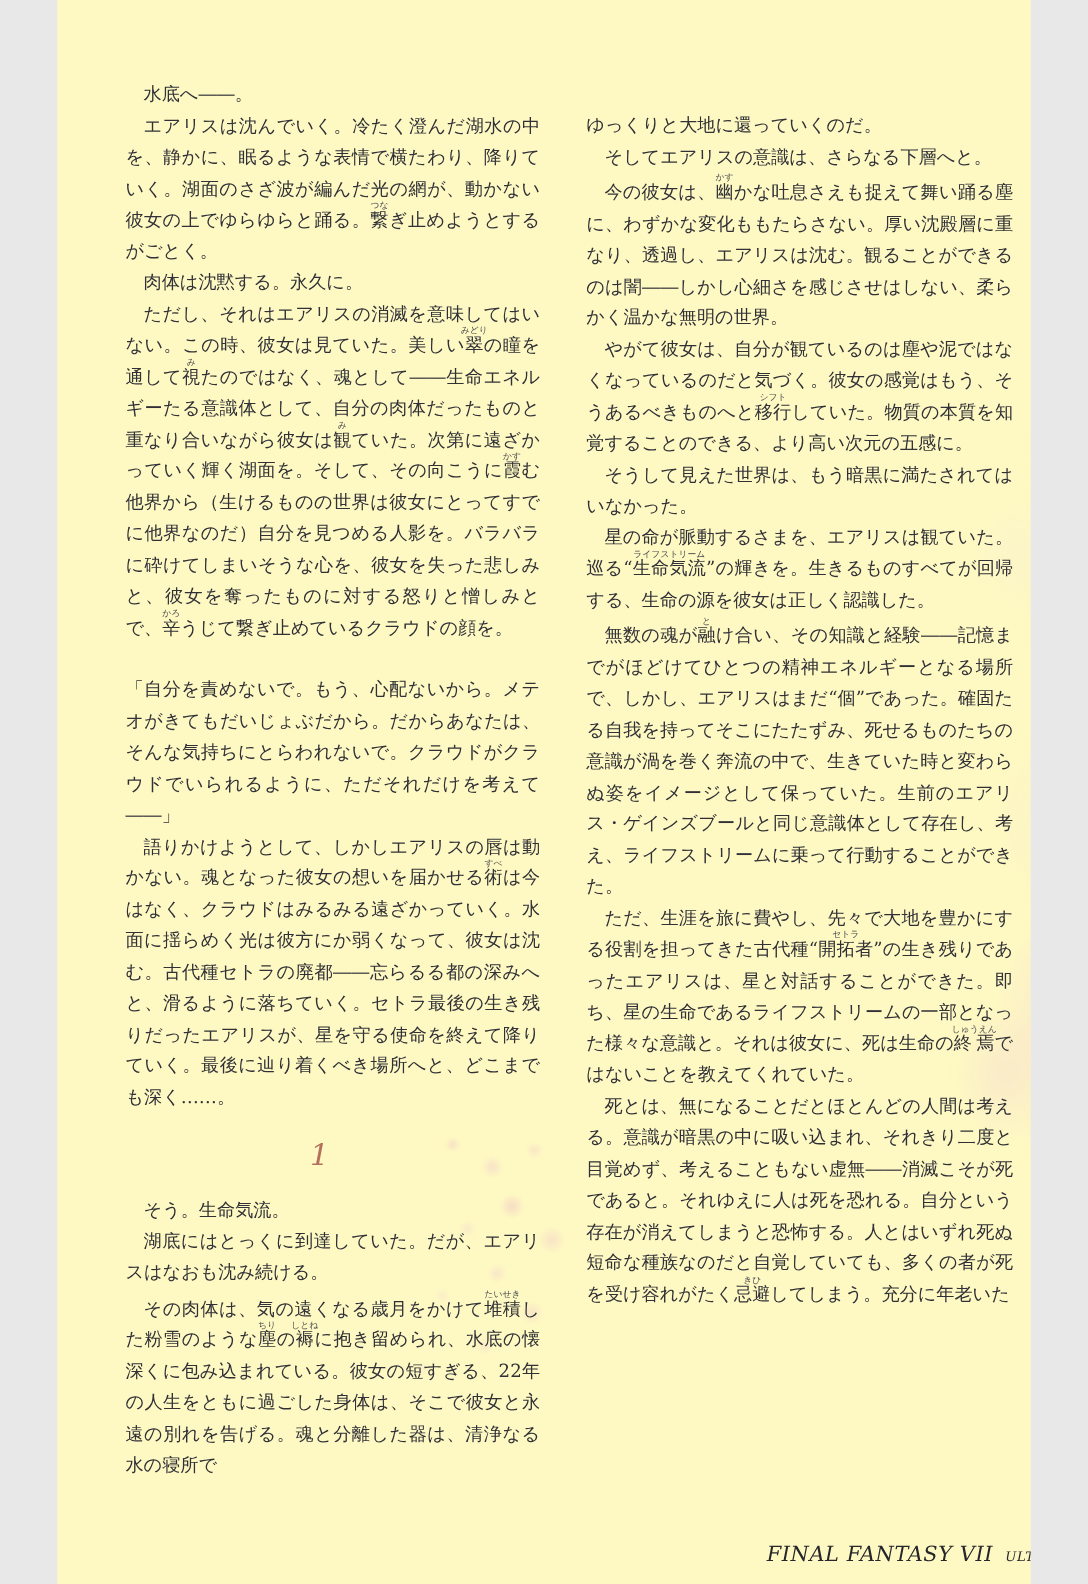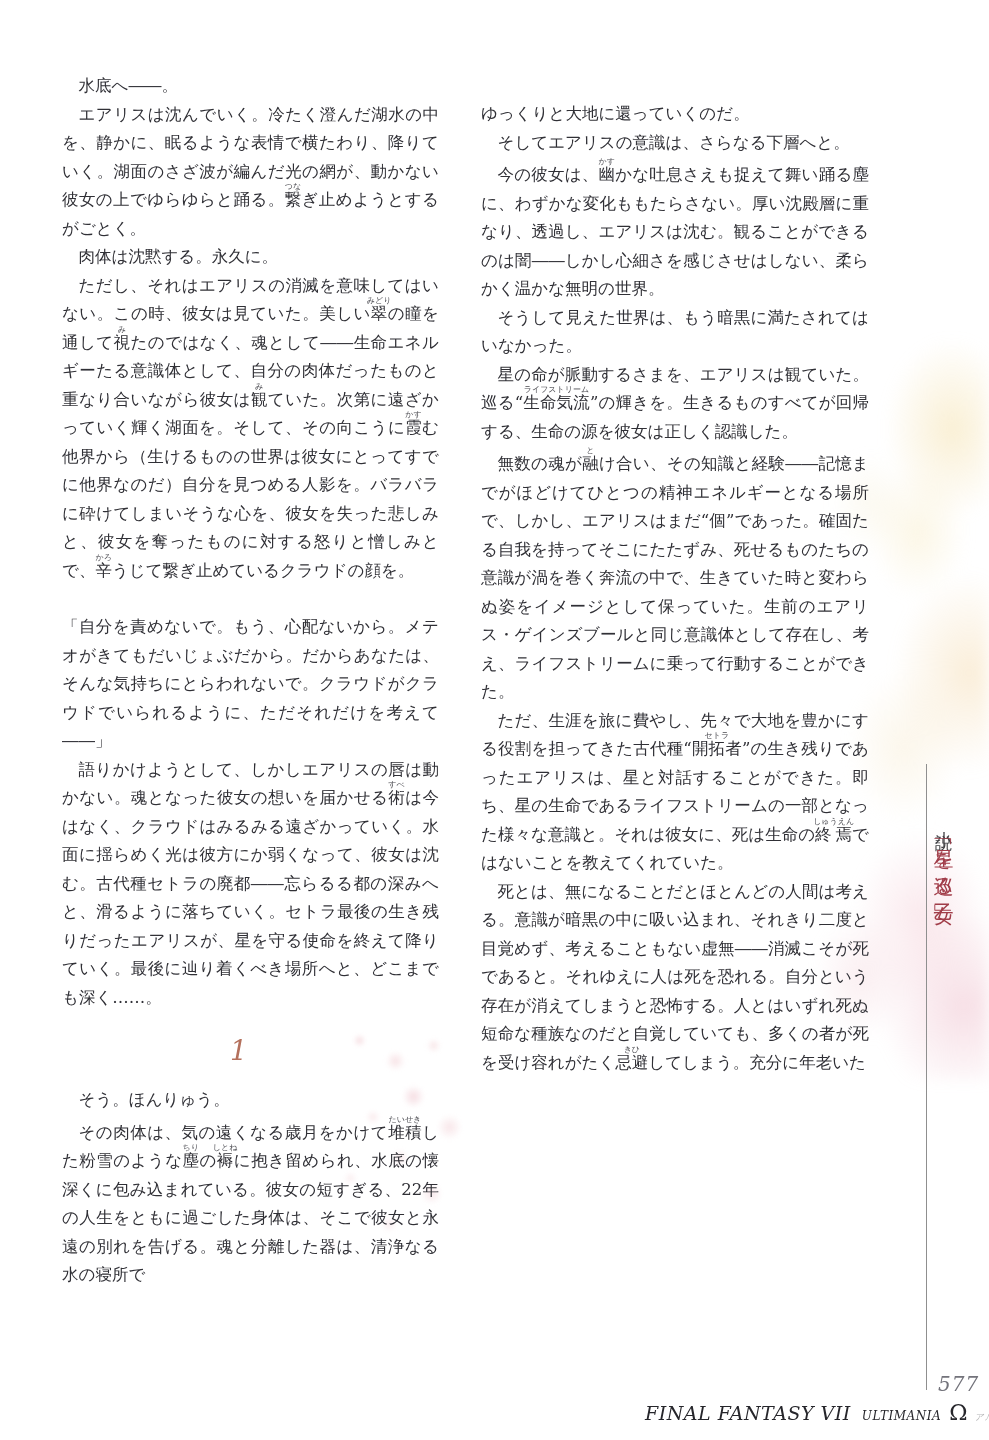--- a/index.html
+++ b/index.html
@@ -1,18 +1,18 @@
 <!DOCTYPE html>
 <html lang="ja"><head>
 <meta charset="utf-8">
 <style>
   html,body{margin:0;padding:0;background:#e8e8e8;}
   .page{
-    position:relative;width:989px;height:1440px;margin:0 auto;
-    background:#ffffff;overflow:hidden;
+    position:relative;width:885px;height:1440px;margin:0 auto;
+    background:#fef9c3;overflow:hidden;
     font-family:"DejaVu Serif","Liberation Serif",serif;
     color:#303036;
   }
   
   .flowers-right{
     position:absolute;left:820px;top:340px;width:169px;height:740px;
     pointer-events:none;
     background:
       radial-gradient(95px 130px at 78% 12%, rgba(244,224,170,.50), transparent 70%),
       radial-gradient(70px 95px  at 58% 26%, rgba(248,236,198,.45), transparent 70%),
@@ -99,30 +99,32 @@
     <div>
         <p>水底へ――。</p>
         <p>エアリスは沈んでいく。冷たく澄んだ湖水の中を、静かに、眠るような表情で横たわり、降りていく。湖面のさざ波が編んだ光の網が、動かない彼女の上でゆらゆらと踊る。<ruby>繋<rt>つな</rt></ruby>ぎ止めようとするがごとく。</p>
         <p>肉体は沈黙する。永久に。</p>
         <p>ただし、それはエアリスの消滅を意味してはいない。この時、彼女は見ていた。美しい<ruby>翠<rt>みどり</rt></ruby>の瞳を通して<ruby>視<rt>み</rt></ruby>たのではなく、魂として――生命エネルギーたる意識体として、自分の肉体だったものと重なり合いながら彼女は<ruby>観<rt>み</rt></ruby>ていた。次第に遠ざかっていく輝く湖面を。そして、その向こうに<ruby>霞<rt>かす</rt></ruby>む他界から（生けるものの世界は彼女にとってすでに他界なのだ）自分を見つめる人影を。バラバラに砕けてしまいそうな心を、彼女を失った悲しみと、彼女を奪ったものに対する怒りと憎しみとで、<ruby>辛<rt>かろ</rt></ruby>うじて繋ぎ止めているクラウドの顔を。</p>
         <p class="noindent">「自分を責めないで。もう、心配ないから。メテオがきてもだいじょぶだから。だからあなたは、そんな気持ちにとらわれないで。クラウドがクラウドでいられるように、ただそれだけを考えて――」</p>
         <p>語りかけようとして、しかしエアリスの唇は動かない。魂となった彼女の想いを届かせる<ruby>術<rt>すべ</rt></ruby>は今はなく、クラウドはみるみる遠ざかっていく。水面に揺らめく光は彼方にか弱くなって、彼女は沈む。古代種セトラの廃都――忘らるる都の深みへと、滑るように落ちていく。セトラ最後の生き残りだったエアリスが、星を守る使命を終えて降りていく。最後に辿り着くべき場所へと、どこまでも深く……。</p>
       </div>
     <div class="section-number">1</div>
     <div>
-        <p>そう。ほんりゅう。</p>
+        <p>そう。生命気流。</p>
+        <p>湖底にはとっくに到達していた。だが、エアリスはなおも沈み続ける。</p>
         <p>その肉体は、気の遠くなる歳月をかけて<ruby>堆積<rt>たいせき</rt></ruby>した粉雪のような<ruby>塵<rt>ちり</rt></ruby>の<ruby>褥<rt>しとね</rt></ruby>に抱き留められ、水底の懐深くに包み込まれている。彼女の短すぎる、22年の人生をともに過ごした身体は、そこで彼女と永遠の別れを告げる。魂と分離した器は、清浄なる水の寝所で</p>
       </div>
   </div>
 
   <div class="col col-right">
     <div>
         <p class="noindent">ゆっくりと大地に還っていくのだ。</p>
         <p>そしてエアリスの意識は、さらなる下層へと。</p>
         <p>今の彼女は、<ruby>幽<rt>かす</rt></ruby>かな吐息さえも捉えて舞い踊る塵に、わずかな変化ももたらさない。厚い沈殿層に重なり、透過し、エアリスは沈む。観ることができるのは闇――しかし心細さを感じさせはしない、柔らかく温かな無明の世界。</p>
+        <p>やがて彼女は、自分が観ているのは塵や泥ではなくなっているのだと気づく。彼女の感覚はもう、そうあるべきものへと<ruby>移行<rt>シフト</rt></ruby>していた。物質の本質を知覚することのできる、より高い次元の五感に。</p>
         <p>そうして見えた世界は、もう暗黒に満たされてはいなかった。</p>
         <p>星の命が脈動するさまを、エアリスは観ていた。巡る“<ruby>生命気流<rt>ライフストリーム</rt></ruby>”の輝きを。生きるものすべてが回帰する、生命の源を彼女は正しく認識した。</p>
         <p>無数の魂が<ruby>融<rt>と</rt></ruby>け合い、その知識と経験――記憶までがほどけてひとつの精神エネルギーとなる場所で、しかし、エアリスはまだ“個”であった。確固たる自我を持ってそこにたたずみ、死せるものたちの意識が渦を巻く奔流の中で、生きていた時と変わらぬ姿をイメージとして保っていた。生前のエアリス・ゲインズブールと同じ意識体として存在し、考え、ライフストリームに乗って行動することができた。</p>
         <p>ただ、生涯を旅に費やし、先々で大地を豊かにする役割を担ってきた古代種“<ruby>開拓者<rt>セトラ</rt></ruby>”の生き残りであったエアリスは、星と対話することができた。即ち、星の生命であるライフストリームの一部となった様々な意識と。それは彼女に、死は生命の<ruby>終焉<rt>しゅうえん</rt></ruby>ではないことを教えてくれていた。</p>
         <p>死とは、無になることだとほとんどの人間は考える。意識が暗黒の中に吸い込まれ、それきり二度と目覚めず、考えることもない虚無――消滅こそが死であると。それゆえに人は死を恐れる。自分という存在が消えてしまうと恐怖する。人とはいずれ死ぬ短命な種族なのだと自覚していても、多くの者が死を受け容れがたく<ruby>忌避<rt>きひ</rt></ruby>してしまう。充分に年老いた</p>
       </div>
   </div>
 
   <div class="sidebar-rule"></div>
   <div class="sidebar-text">

